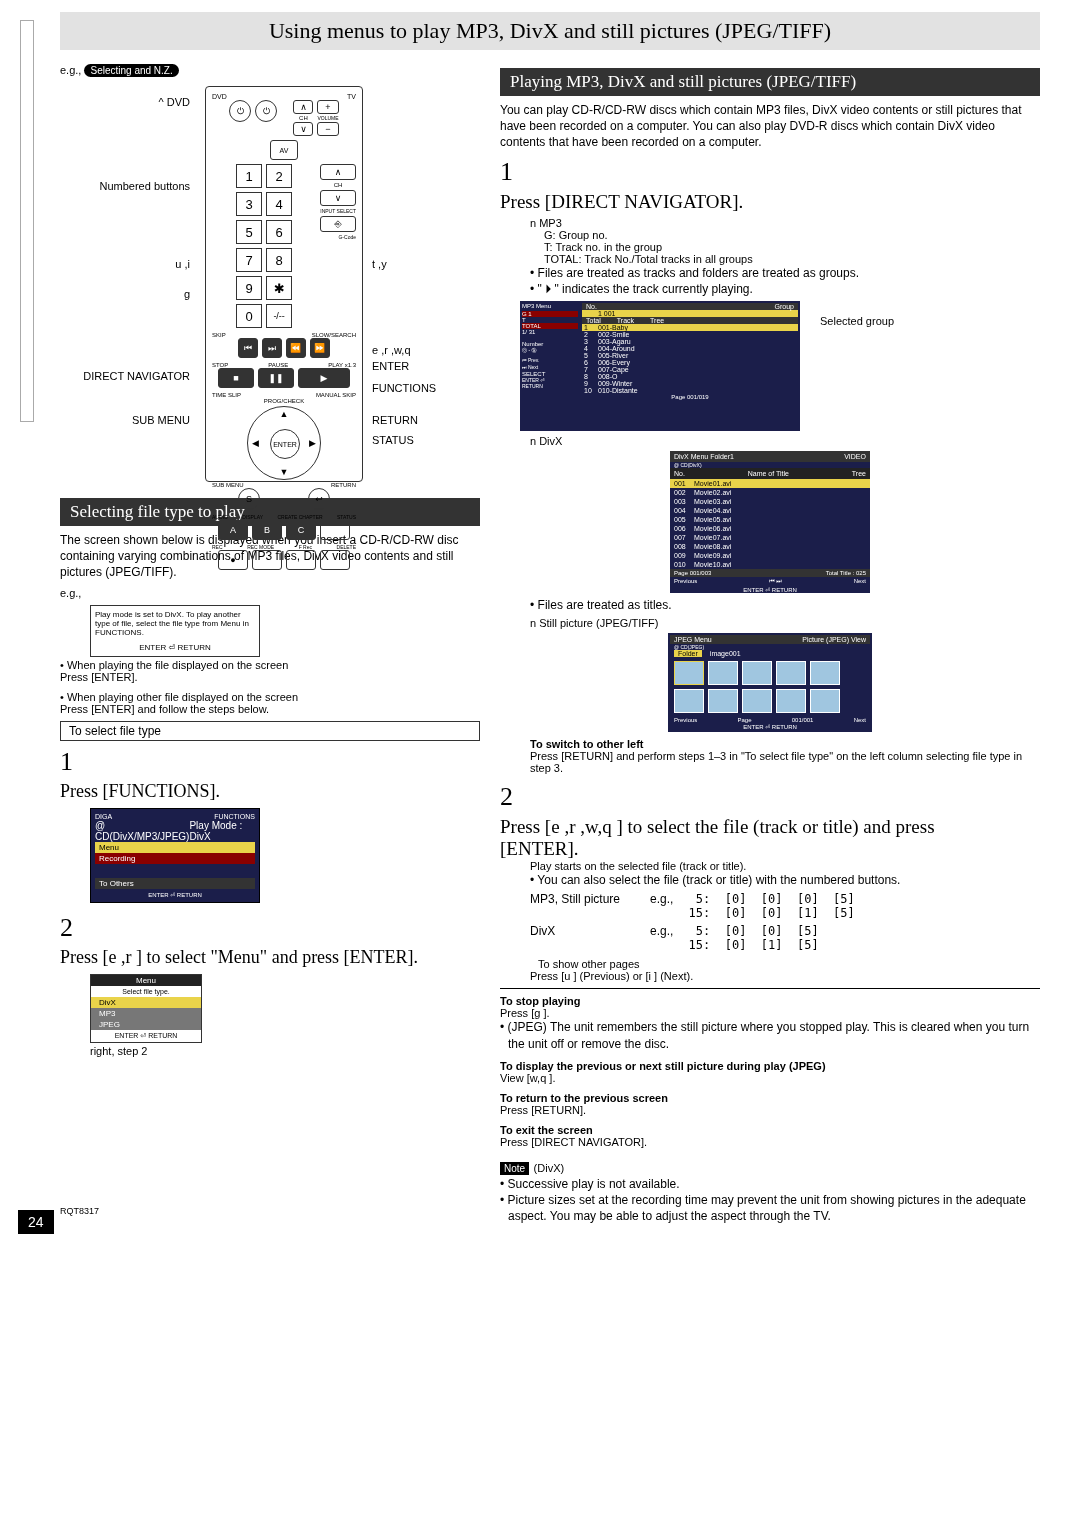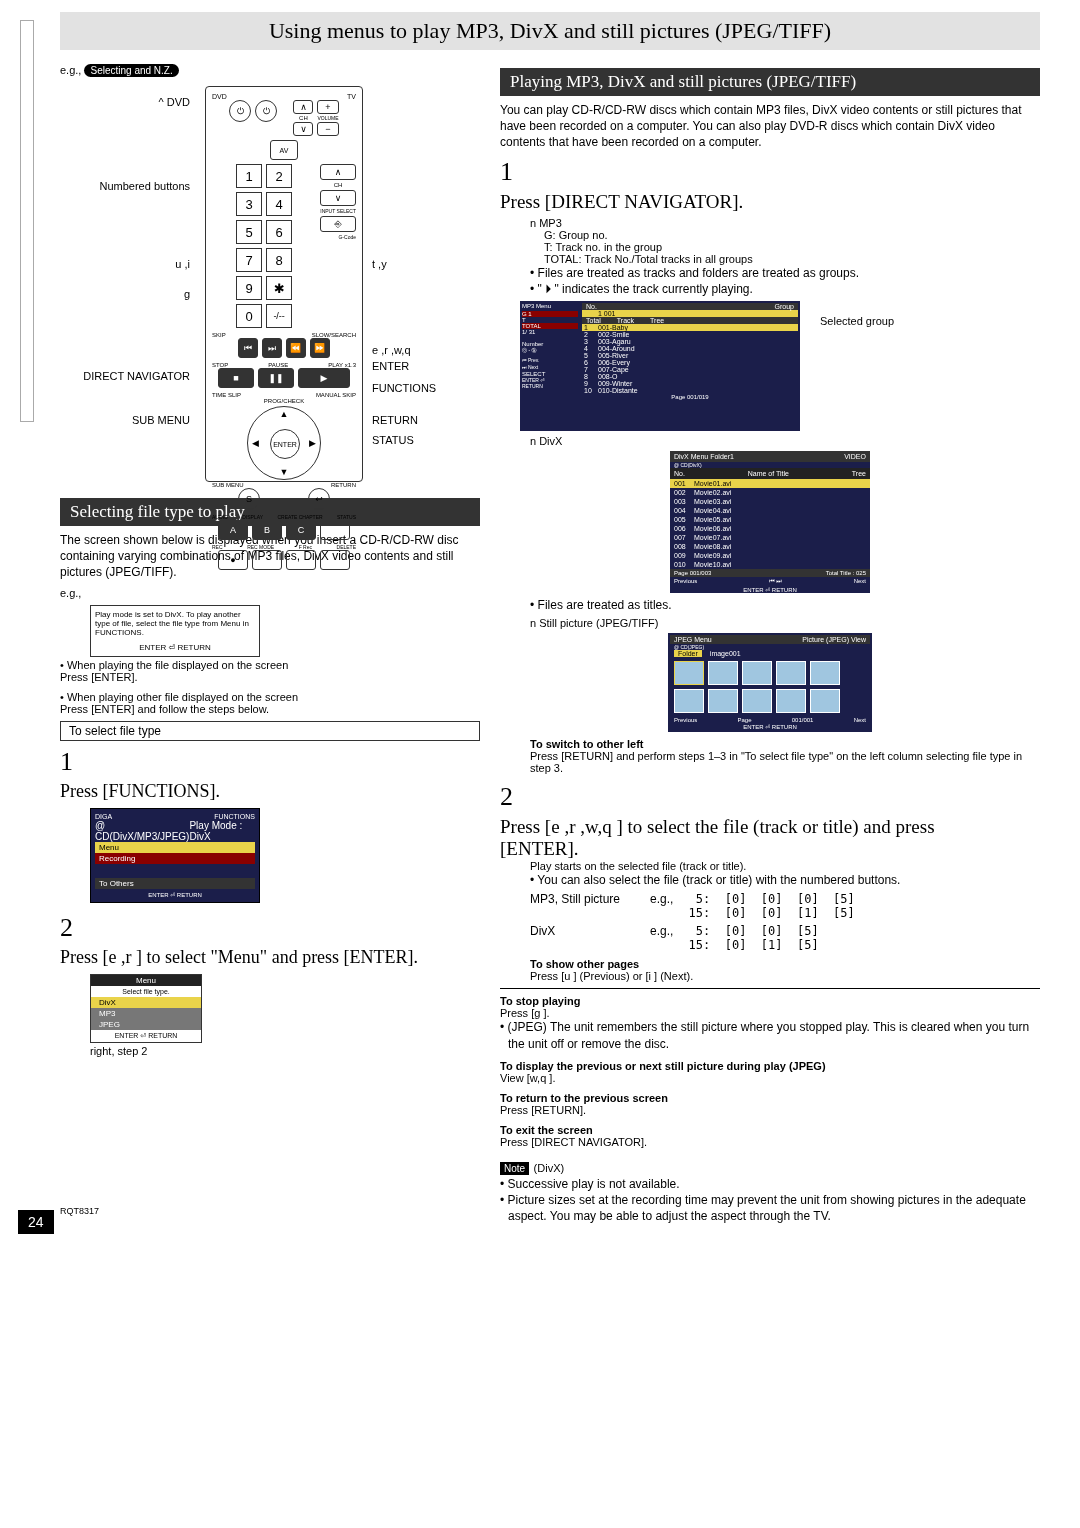--- a/index.html
+++ b/index.html
@@ -681,21 +681,21 @@
         <div class="mono-table" style="margin-left:8px;">  5:  [0]  [0]  [0]  [5]
  15:  [0]  [0]  [1]  [5]</div>
       </div>
       <div style="margin-left:30px; display:flex; font-size:12px; margin-top:4px;">
         <div style="width:120px;">DivX</div>
         <div>e.g.,</div>
         <div class="mono-table" style="margin-left:8px;">  5:  [0]  [0]  [5]
  15:  [0]  [1]  [5]</div>
       </div>
 
-      <div class="small" style="margin-left:30px; margin-top:6px; font-weight:bold;">To show other pages</div>
+      <div class="small" style="margin-left:38px; margin-top:6px; font-weight:normal;">To show other pages</div>
       <div class="small" style="margin-left:30px;">Press [u   ] (Previous) or [i    ] (Next).</div>
 
       <div class="hr"></div>
       <div class="small" style="font-weight:bold;">To stop playing</div>
       <div class="small">Press [g ].</div>
       <div class="bullet">• (JPEG) The unit remembers the still picture where you stopped play. This is cleared when you turn the unit off or remove the disc.</div>
 
       <div class="small" style="font-weight:bold; margin-top:8px;">To display the previous or next still picture during play (JPEG)</div>
       <div class="small">View [w,q ].</div>
 

